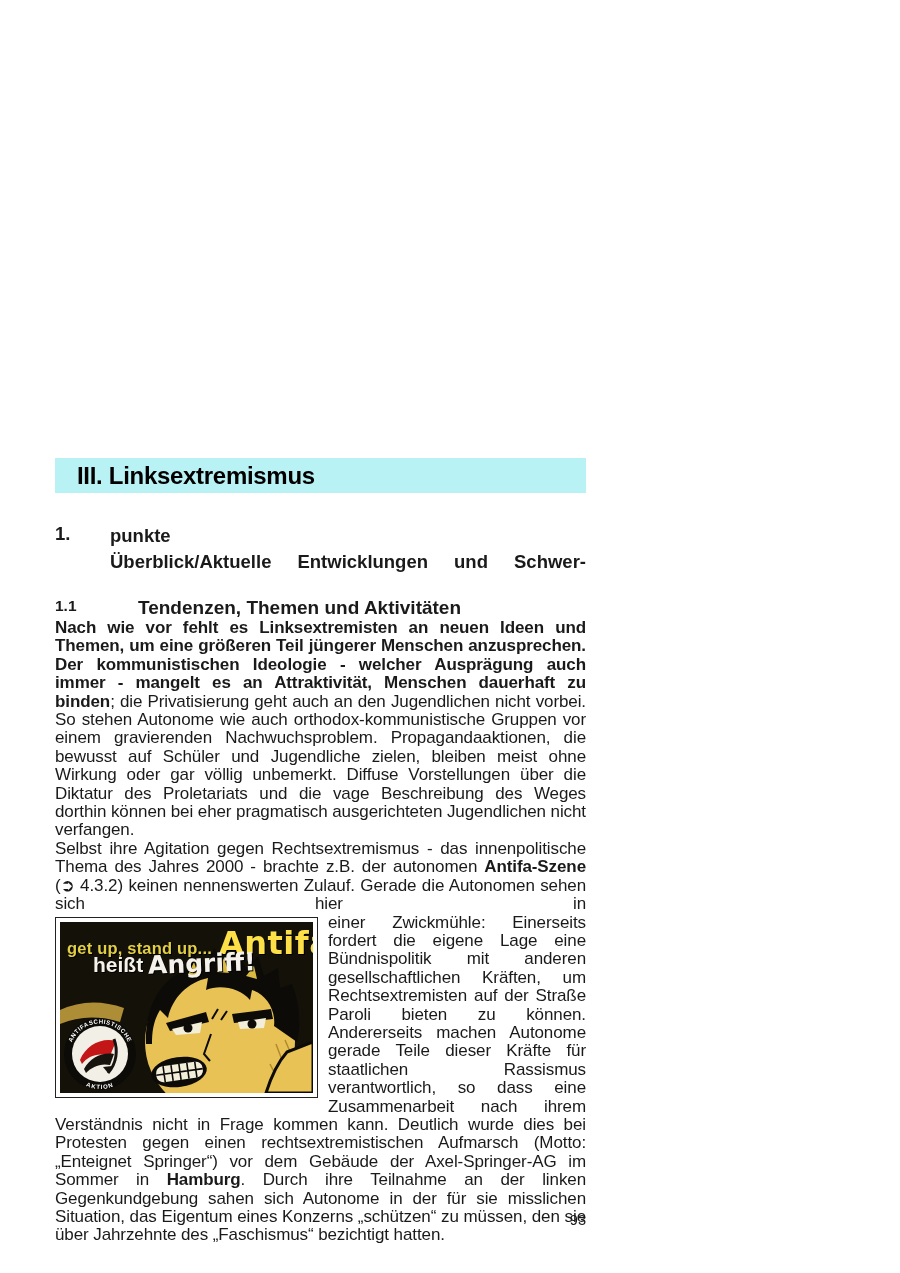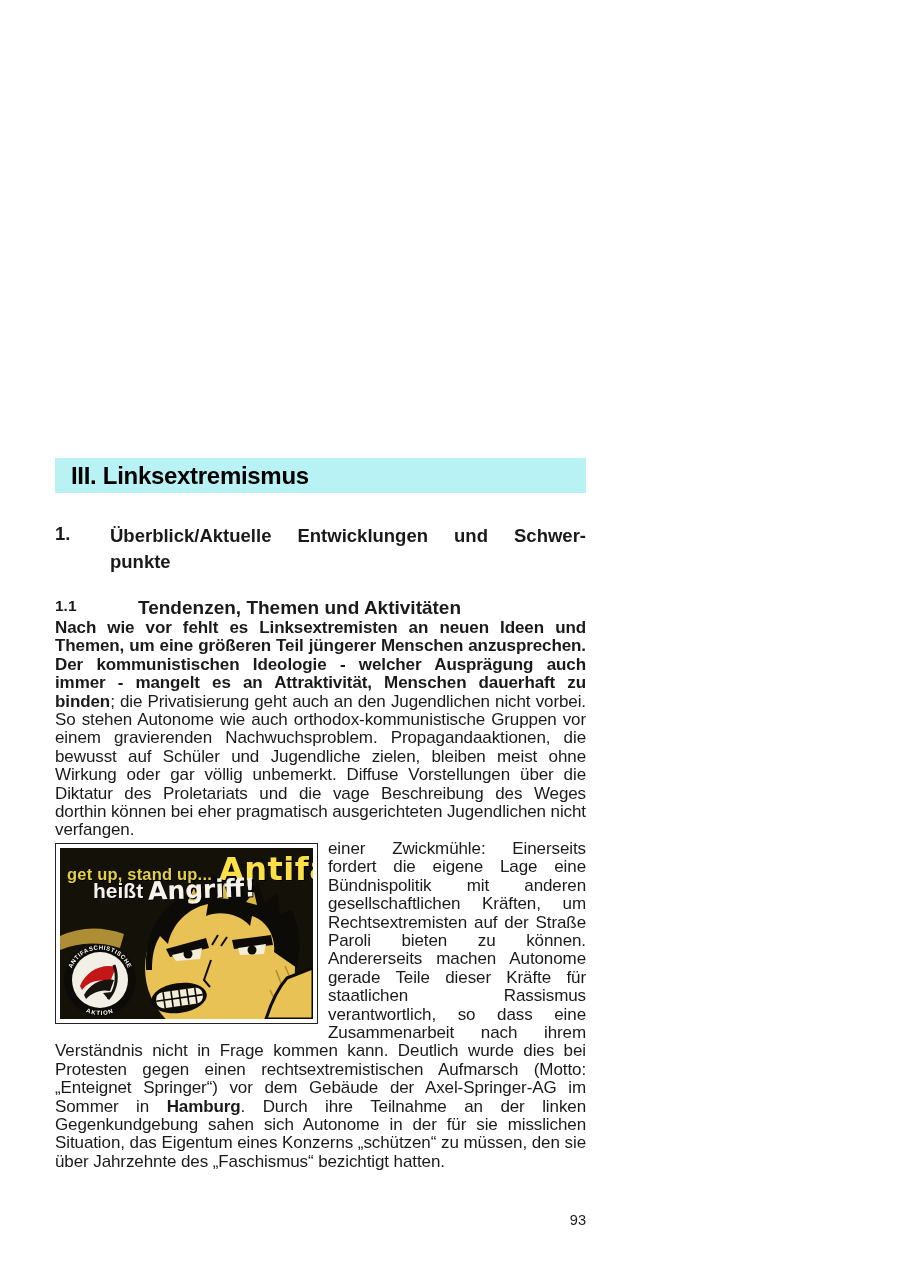--- a/index.html
+++ b/index.html
@@ -18,21 +18,21 @@
   }
   
   .chapter-bar {
     background: #b9f2f5;
     height: 35px;
     padding-left: 4px;
     display: flex;
     align-items: center;
   }
   .chapter-bar h1 {
-    margin: 12px;
+    margin: 18px;
     font-size: 24px;
     font-weight: bold;
     letter-spacing: -0.3px;
     color: #000;
   }
   
   .h2-row { display: flex; margin-top: 30px; }
   .h2-num {
     width: 55px; flex: 0 0 55px;
     font-size: 18.5px; font-weight: bold;
@@ -115,32 +115,33 @@
 
 <div class="text-column">
 
   <div class="chapter-bar">
     <h1>III. Linksextremismus</h1>
   </div>
 
   <div class="h2-row">
     <div class="h2-num">1.</div>
     <div class="h2-title">
+      <span class="h2-line">punkte</span>
       <span class="h2-line force-justify">Überblick/Aktuelle Entwicklungen und Schwer-</span>
-      <span class="h2-line">punkte</span>
     </div>
   </div>
 
   <div class="h3-row">
     <div class="h3-num">1.1</div>
     <div class="h3-title">Tendenzen, Themen und Aktivitäten</div>
   </div>
 
   <p class="body p1"><b>Nach wie vor fehlt es Linksextremisten an neuen Ideen und Themen, um eine größeren Teil jüngerer Menschen anzusprechen. Der kommunistischen Ideologie - welcher Ausprägung auch immer - mangelt es an Attraktivität, Menschen dauerhaft zu binden</b><span>; die Privatisierung geht auch an den Jugendlichen nicht vorbei. So stehen Autonome wie auch orthodox-kommunistische Gruppen vor einem gravierenden Nachwuchsproblem. Propagandaaktionen, die bewusst auf Schüler und Jugendliche zielen, bleiben meist ohne Wirkung oder gar völlig unbemerkt. Diffuse Vorstellungen über die Diktatur des Proletariats und die vage Beschreibung des Weges dorthin können bei eher pragmatisch ausgerichteten Jugendlichen nicht verfangen.</span></p>
 
+  <p class="body p2a"><span>Selbst ihre Agitation gegen Rechtsextremismus - das innenpolitische Thema des Jahres 2000 - brachte z.B. der autonomen </span><b>Antifa-Szene</b><span> (➲ 4.3.2) keinen nennenswerten Zulauf. Gerade die Autonomen sehen sich hier in</span></p>
 
   <div class="p2b-wrap">
 
     <figure class="poster-frame" style="margin-top:3px; margin-bottom:2px; margin-left:0;">
       <div class="poster-canvas">
         <svg width="253" height="171" viewBox="0 0 253 171" aria-hidden="true">
 
           <rect width="253" height="171" fill="#131108"></rect>
 
           <path d="M0,88 Q30,74 64,86 L60,100 Q28,90 0,102 Z" fill="#caa33f" opacity="0.85"></path>

